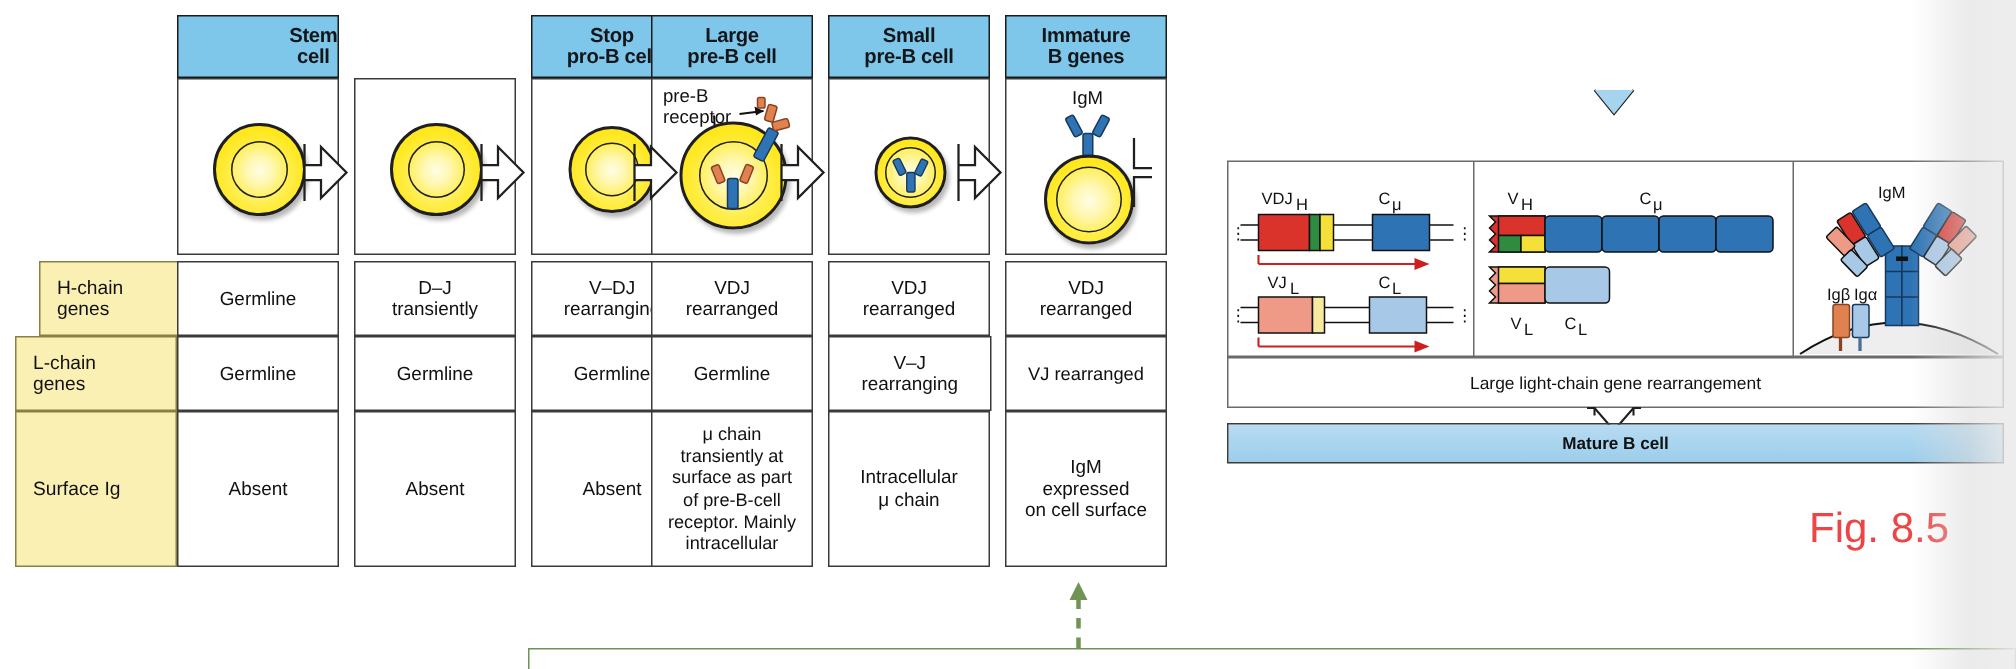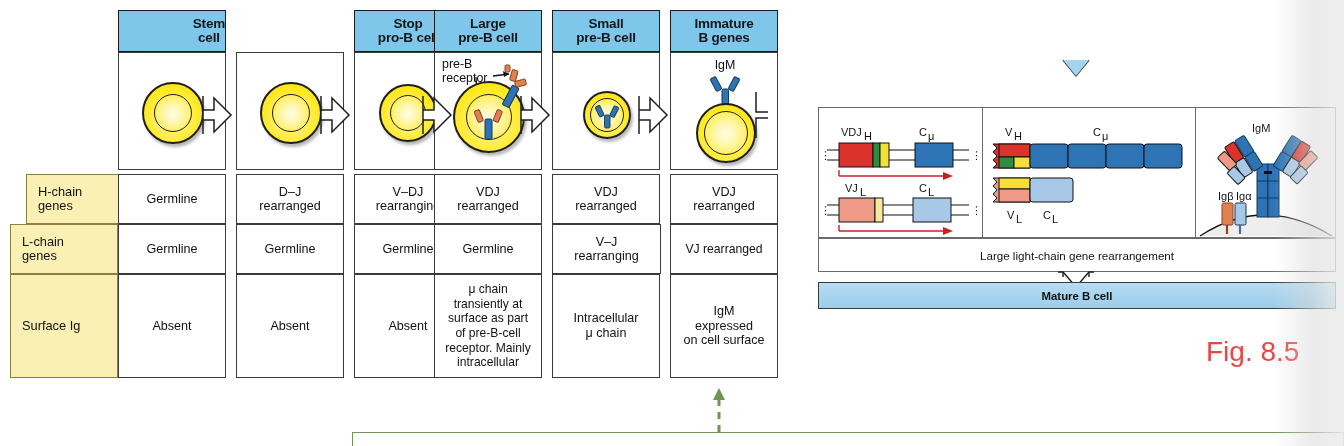--- a/index.html
+++ b/index.html
@@ -253,21 +253,21 @@
       </div>
     </div>
     <div class="rowlabel" style="left:10px; top:274px; width:108px; height:104px;">
       <div>
         <div>Surface Ig</div>
       </div>
     </div>
 
     <div class="datacell" style="left:118px; top:174px; width:108px; height:50px; white-space:pre-line;">Germline</div>
     <div class="datacell" style="left:236px; top:174px; width:108px; height:50px; white-space:pre-line;">D–J
-rearranged</div>
+transiently</div>
     <div class="datacell" style="left:354px; top:174px; width:108px; height:50px; white-space:pre-line;">V–DJ
 rearranging</div>
     <div class="datacell" style="left:434px; top:174px; width:108px; height:50px; white-space:pre-line;">VDJ
 rearranged</div>
     <div class="datacell" style="left:552px; top:174px; width:108px; height:50px; white-space:pre-line;">VDJ
 rearranged</div>
     <div class="datacell" style="left:670px; top:174px; width:108px; height:50px; white-space:pre-line;">VDJ
 rearranged</div>
 
     <div class="datacell" style="left:118px; top:224px; width:108px; height:50px; white-space:pre-line;">Germline</div>

